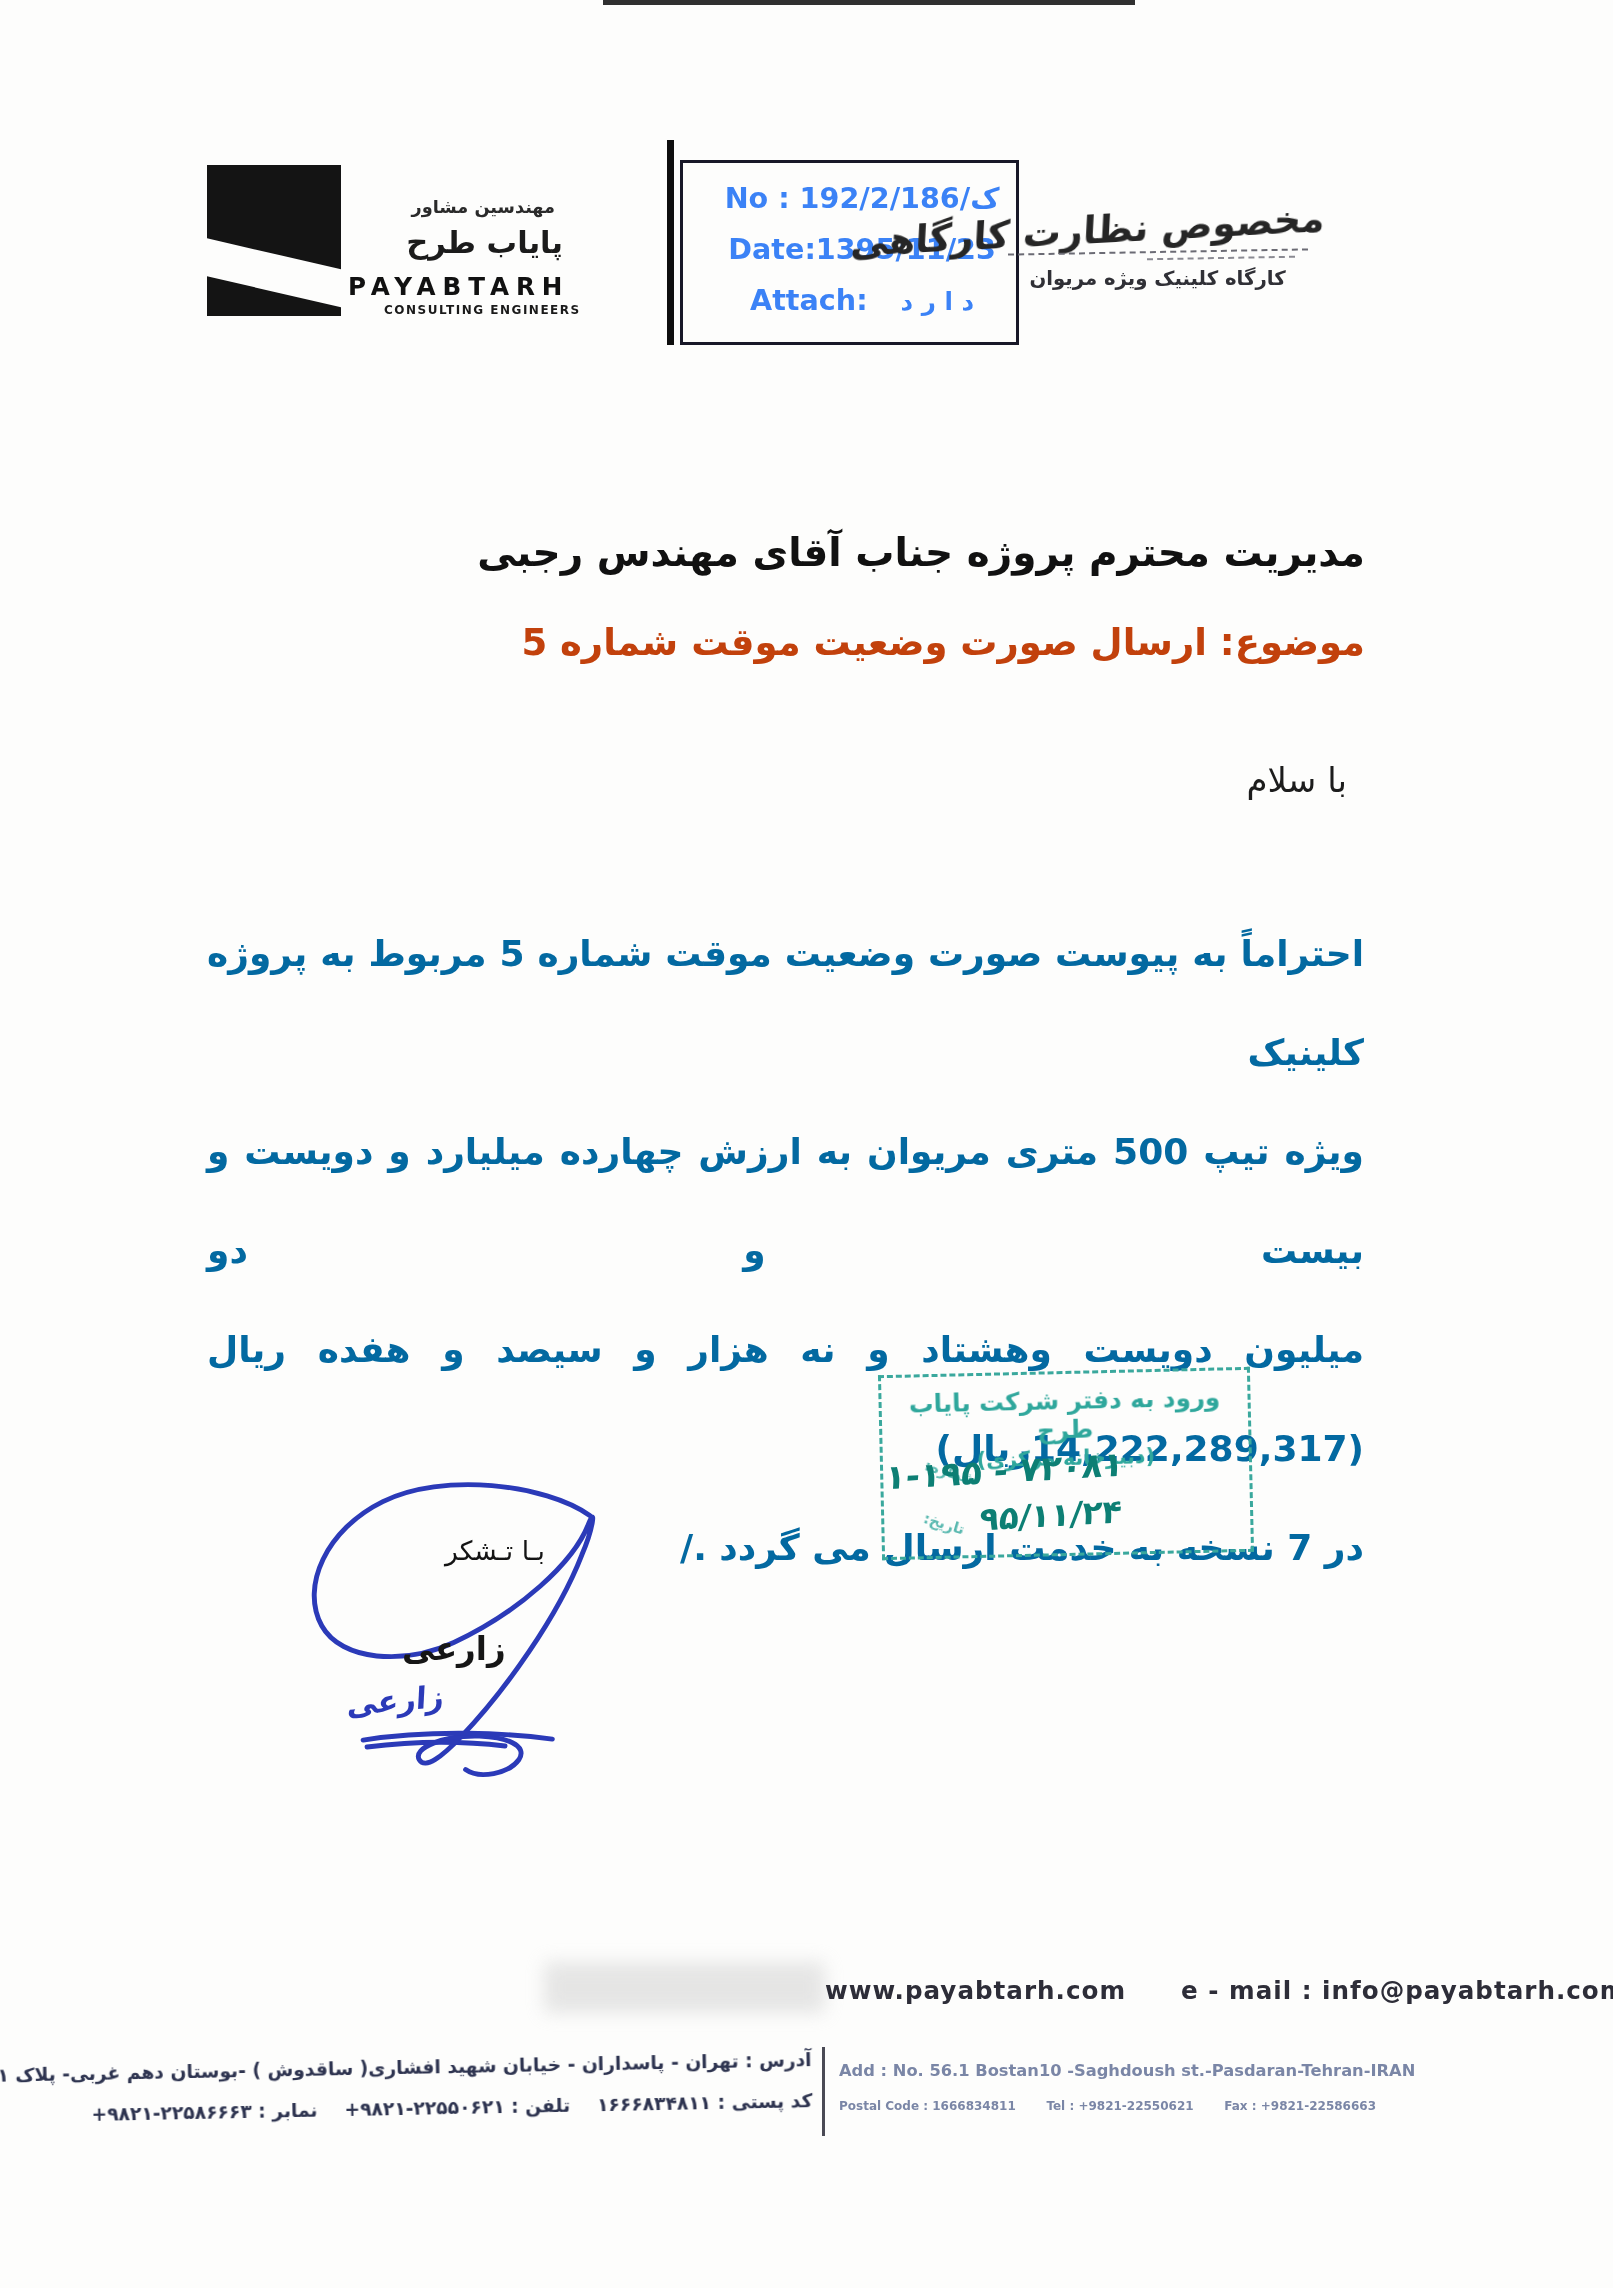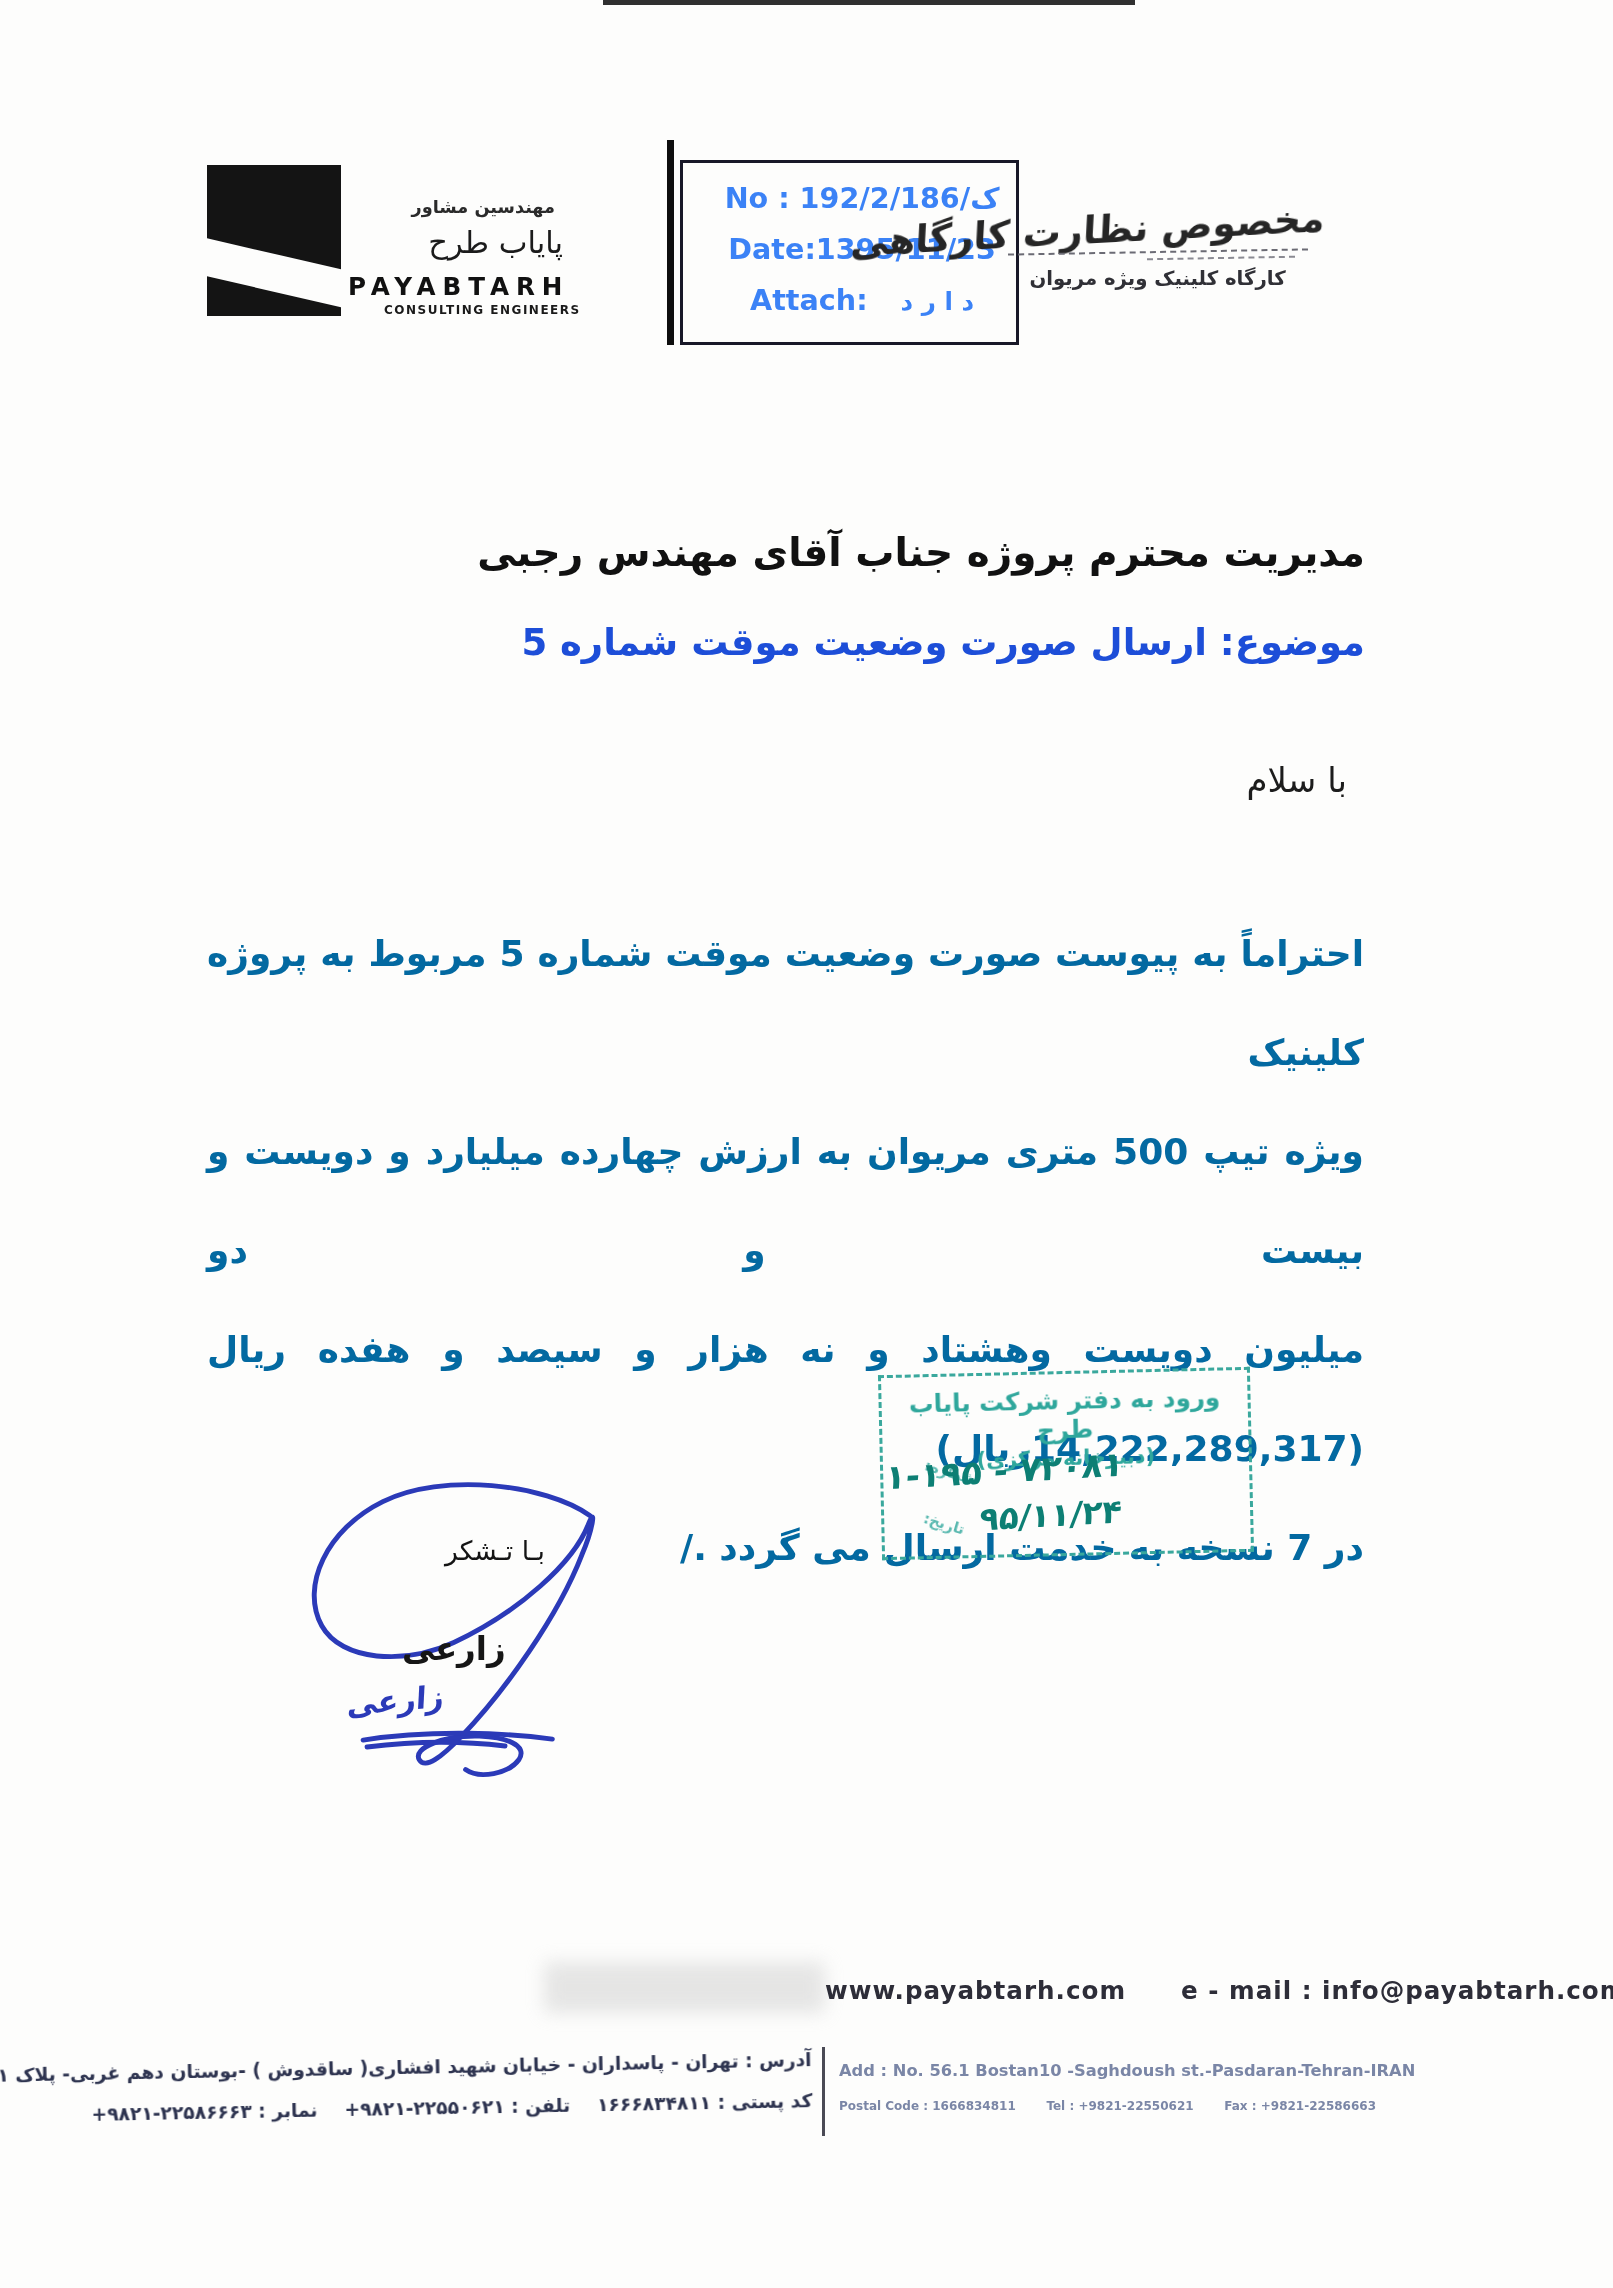--- a/index.html
+++ b/index.html
@@ -14,21 +14,21 @@
   
   .scan-sliver{left:603px;top:0;width:532px;height:4.9px;background:#0c0c0c;opacity:.85;}
   .smudge{left:544px;top:1962px;width:281px;height:51px;background:#c9c9c9;filter:blur(8.9px);opacity:.45;}
 
   
   .logo-square{left:207px;top:165px;width:134px;height:151px;background:#141414;overflow:hidden;}
   .logo-stripe{position:absolute;left:-13.8px;top:91px;width:177px;height:37px;background:#fdfdfc;
     transform:rotate(13deg);border-radius:0 21.7px 21.7px 0;}
   .logo-fa-small{left:366px;top:197px;width:189px;text-align:right;font-size:17.7px;font-weight:bold;
     color:#2a2a2a;direction:rtl;filter:blur(0.3px);}
-  .logo-fa-name{left:366px;top:225px;width:197px;text-align:right;font-size:30.5px;font-weight:normal;
+  .logo-fa-name{left:366px;top:225px;width:197px;text-align:right;font-size:30.5px;font-weight:bold;
     color:#1b1b1b;direction:rtl;}
   .logo-en-name{left:348px;top:272px;font-size:24.6px;font-weight:bold;letter-spacing:6.9px;color:#111;}
   .logo-en-sub{left:384px;top:303px;font-size:12px;font-weight:bold;letter-spacing:1.5px;color:#1a1a1a;}
 
   
   .vline{left:667px;top:140px;width:6.9px;height:205px;background:#0e0e0e;}
   .ref-box{left:680px;top:160px;width:307px;height:169px;border:3px solid #181828;
     padding:9.9px 0 0 25.6px;box-sizing:content-box;direction:ltr;}
   .ref-line{font-size:28.6px;line-height:51px;color:#3b82f6;font-weight:bold;white-space:nowrap;text-align:center;}
   .attach-value{font-size:24.6px;margin-left:33px;letter-spacing:5.9px;}
@@ -37,21 +37,21 @@
   .callig{left:990px;top:205px;width:335px;text-align:center;direction:rtl;}
   .callig-l1{font-size:38px;font-weight:bold;color:#262626;
     transform:rotate(-3deg) skewX(-6deg);filter:blur(0.3px);white-space:nowrap;}
   .callig-rule{margin:2px auto 0 auto;width:300px;border-bottom:2px dashed #6b6b74;transform:rotate(-1deg);}
   .callig-rule2{margin:3.9px 29.6px 0 auto;width:148px;border-bottom:2px dashed #8a8a92;transform:rotate(-1deg);}
   .callig-l2{margin-top:7.9px;font-size:19.7px;font-weight:bold;letter-spacing:5.9px;color:#303036;
     white-space:nowrap;filter:blur(0.3px);}
 
   
   .to-line{right:249px;top:530px;font-size:39px;font-weight:bold;direction:rtl;white-space:nowrap;color:#111;}
-  .subject-line{right:249px;top:621px;font-size:37px;font-weight:bold;direction:rtl;white-space:nowrap;color:#1d4ed8;}
+  .subject-line{right:249px;top:621px;font-size:37px;font-weight:bold;direction:rtl;white-space:nowrap;color:#c2410c;}
   .greeting{right:267px;top:760px;font-size:34px;direction:rtl;color:#1c1c1c;}
   .body-par{left:207px;top:904px;width:1157px;direction:rtl;font-size:36px;font-weight:bold;color:#0369a1;}
   .body-line{line-height:99px;text-align:justify;text-align-last:justify;white-space:normal;}
   .body-line.last{text-align:left;text-align-last:right;}
 
   
   .stamp{left:880px;top:1371px;width:366px;height:179px;border:3px dashed #3aa89d;
     transform:rotate(-1.3deg);direction:rtl;color:#2fa79c;}
   .stamp-l1{margin-top:11.8px;text-align:center;font-size:24.6px;font-weight:bold;filter:blur(0.4px);}
   .stamp-l2{margin-top:2px;text-align:center;font-size:20.7px;font-weight:bold;filter:blur(0.4px);}

